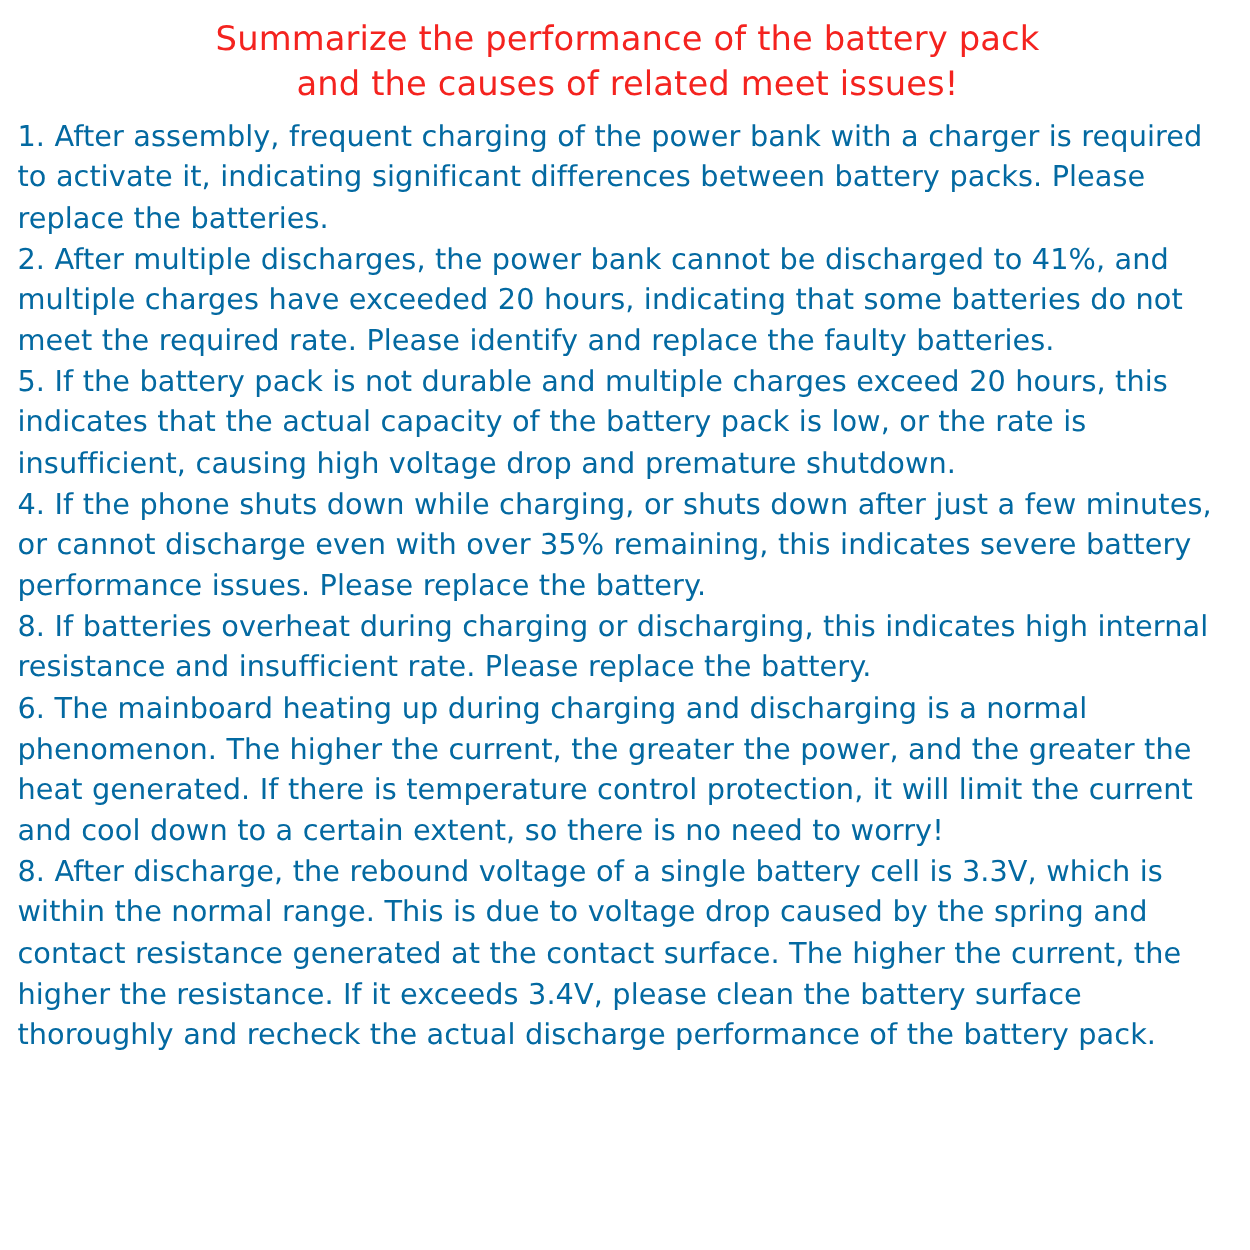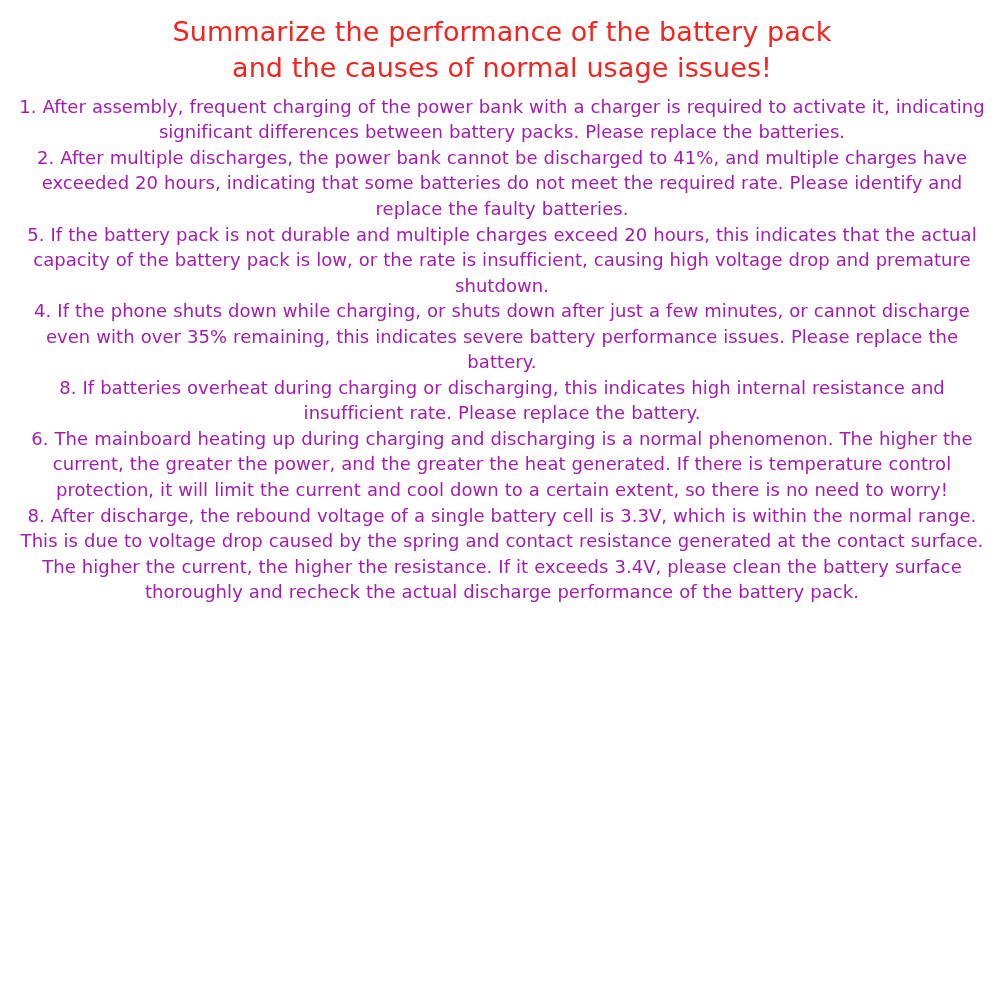--- a/index.html
+++ b/index.html
@@ -32,37 +32,37 @@
   }
   .title .line {
     display: block;
   }
   .body-list {
     margin: 0;
     padding: 0;
     list-style: none;
   }
   .para {
-    font-size: 18px;
+    font-size: 23px;
     line-height: 1.42;
-    color: #a21caf;
+    color: #0369a1;
     margin: 0;
-    text-align: center;
+    text-align: left;
     letter-spacing: 0.05px;
     word-spacing: 0.2px;
   }
 </style>
 </head>
 <body>
 
 <div class="page">
 
   <h1 class="title">
     <span class="line">Summarize the performance of the battery pack</span>
-    <span class="line">and the causes of normal usage issues!</span>
+    <span class="line">and the causes of related meet issues!</span>
   </h1>
 
   <div class="body-list">
     <p class="para">1. After assembly, frequent charging of the power bank with a charger is required to activate it, indicating significant differences between battery packs. Please replace the batteries.</p>
     <p class="para">2. After multiple discharges, the power bank cannot be discharged to 41%, and multiple charges have exceeded 20 hours, indicating that some batteries do not meet the required rate. Please identify and replace the faulty batteries.</p>
     <p class="para">5. If the battery pack is not durable and multiple charges exceed 20 hours, this indicates that the actual capacity of the battery pack is low, or the rate is insufficient, causing high voltage drop and premature shutdown.</p>
     <p class="para">4. If the phone shuts down while charging, or shuts down after just a few minutes, or cannot discharge even with over 35% remaining, this indicates severe battery performance issues. Please replace the battery.</p>
     <p class="para">8. If batteries overheat during charging or discharging, this indicates high internal resistance and insufficient rate. Please replace the battery.</p>
     <p class="para">6. The mainboard heating up during charging and discharging is a normal phenomenon. The higher the current, the greater the power, and the greater the heat generated. If there is temperature control protection, it will limit the current and cool down to a certain extent, so there is no need to worry!</p>
     <p class="para">8. After discharge, the rebound voltage of a single battery cell is 3.3V, which is within the normal range. This is due to voltage drop caused by the spring and contact resistance generated at the contact surface. The higher the current, the higher the resistance. If it exceeds 3.4V, please clean the battery surface thoroughly and recheck the actual discharge performance of the battery pack.</p>

